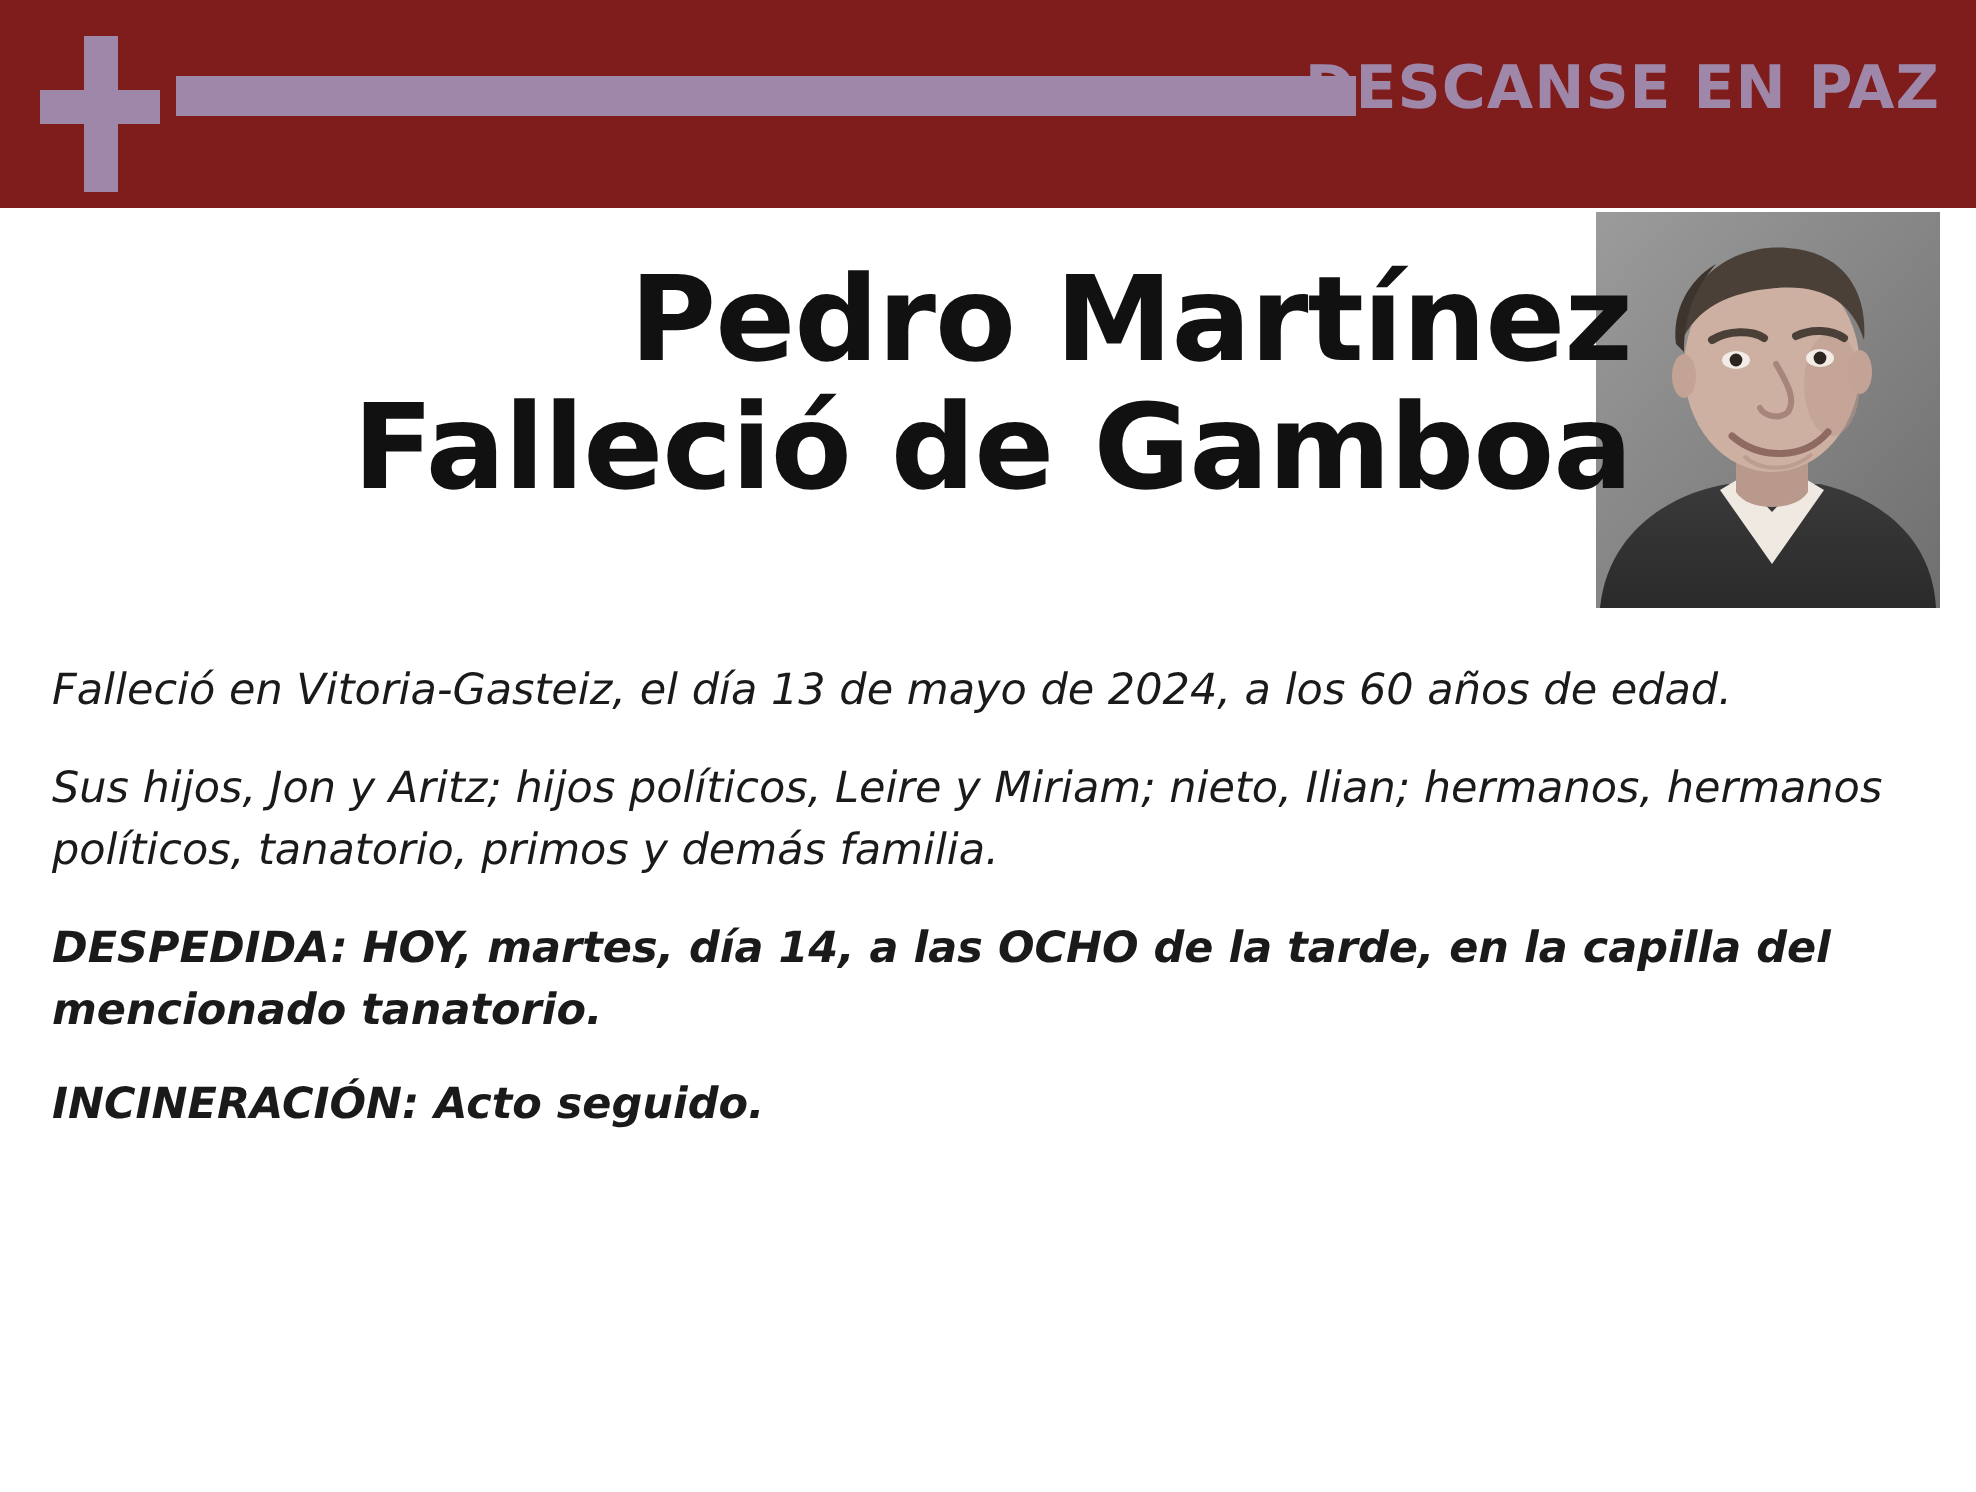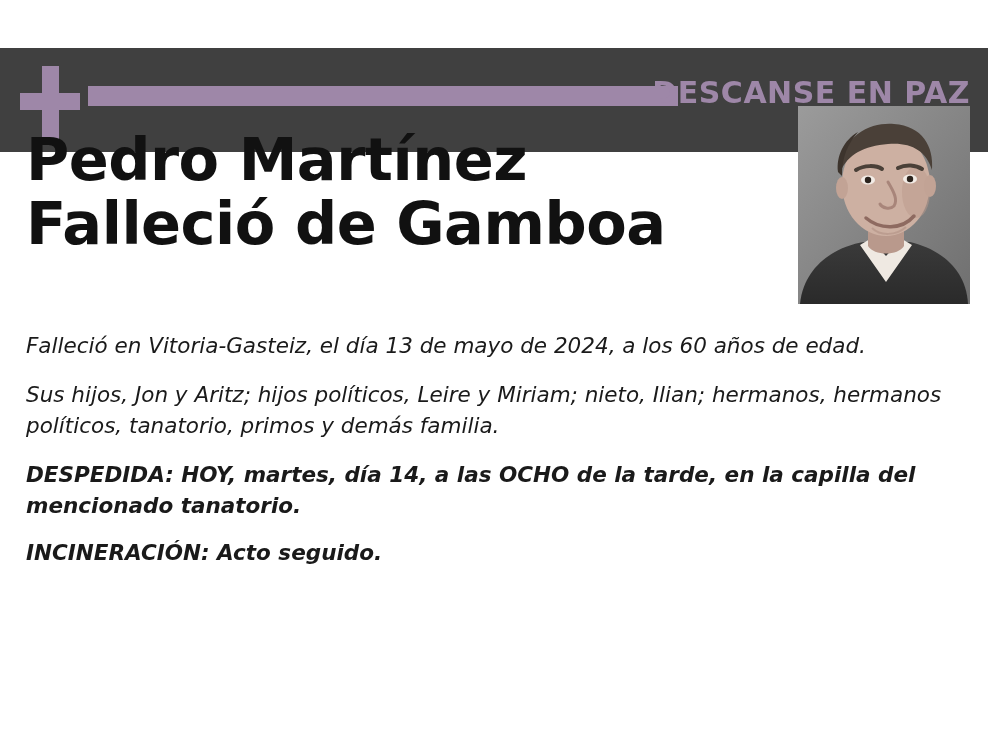--- a/index.html
+++ b/index.html
@@ -19,22 +19,21 @@
     overflow: hidden;
   }
 
   
   .banner {
     position: absolute;
     left: 0;
     top: 0;
     width: 988px;
     height: 104px;
-    background: #404040;
-    margin-top: 48px;
+    background: #7f1d1d;
   }
   .cross {
     position: absolute;
     left: 20px;
     top: 18px;
     width: 60px;
     height: 78px;
   }
   .cross .v {
     position: absolute;
@@ -71,20 +70,21 @@
     color: #9e87a8;
     white-space: nowrap;
   }
 
   
   .name-block {
     position: absolute;
     left: 26px;
     top: 128px;
     width: 790px;
+    text-align: right;
   }
   .name-line {
     font-family: "DejaVu Sans", sans-serif;
     font-weight: bold;
     font-size: 59px;
     line-height: 64px;
     color: #111111;
     letter-spacing: -0.5px;
     white-space: nowrap;
   }

